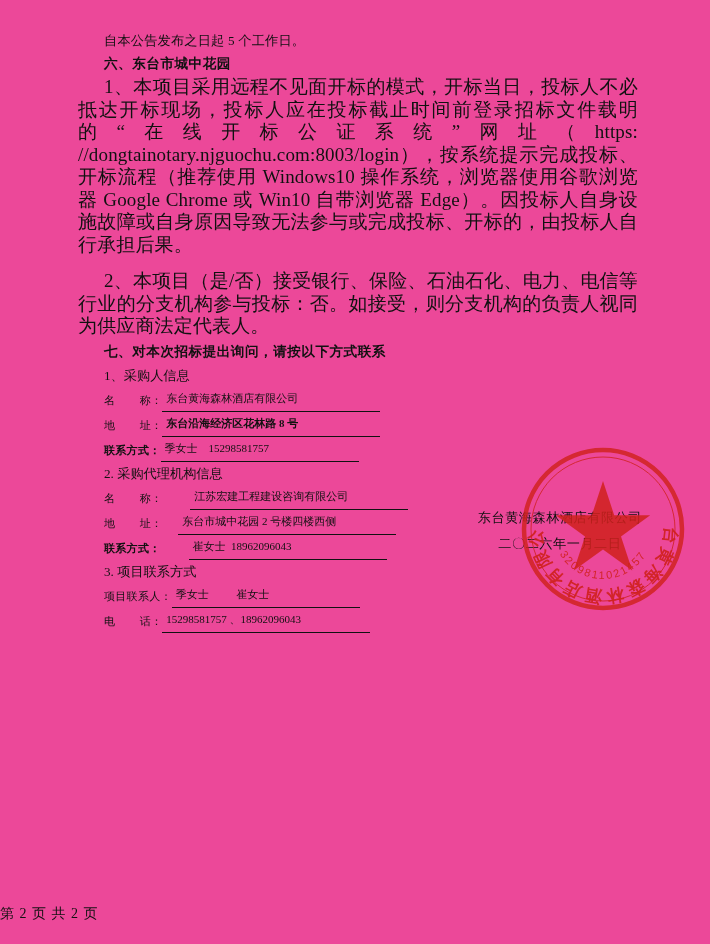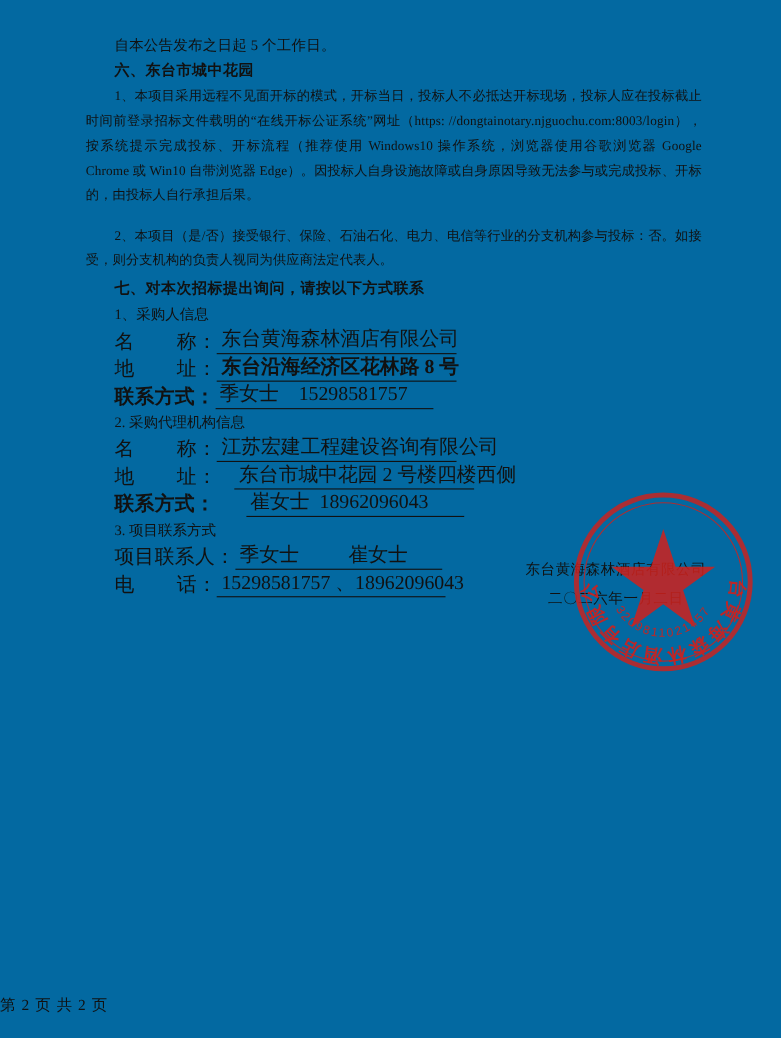--- a/index.html
+++ b/index.html
@@ -13,36 +13,36 @@
     position: relative;
     font-family: "Liberation Serif", serif;
     color: #111;
     overflow: hidden;
   }
   .page {
     position: absolute;
     left: 0; top: 0;
     width: 710px;
     height: 944px;
-    background: #0369a1;
+    background: #ec4899;
   }
   .content {
     position: absolute;
     left: 78px;
     top: 30px;
     width: 560px;
   }
   .line {
     font-size: 13.2px;
     line-height: 22px;
     letter-spacing: 0.2px;
     white-space: nowrap;
   }
   .para {
-    font-size: 12px;
+    font-size: 19px;
     line-height: 22.5px;
     text-align: justify;
     letter-spacing: 0.15px;
   }
   .indent1 { text-indent: 26px; }
   .bold { font-weight: bold; }
   .heading {
     font-size: 13.6px;
     font-weight: bold;
     line-height: 24px;
@@ -50,21 +50,21 @@
     letter-spacing: 0.5px;
   }
   .sub-heading {
     font-size: 13.2px;
     line-height: 23px;
     text-indent: 26px;
   }
   .fieldrow {
     display: flex;
     align-items: flex-end;
-    font-size: 18px;
+    font-size: 11px;
     line-height: 23px;
     margin-left: 26px;
   }
   .fieldlabel {
     display: inline-block;
     white-space: pre;
     letter-spacing: 0.3px;
   }
   .fieldvalue {
     border-bottom: 1px solid #111;
@@ -131,21 +131,21 @@
 
     <div class="fieldrow">
       <span class="fieldlabel bold">联系方式：</span>
       <span class="fieldvalue" style="width:190px;">季女士    15298581757</span>
     </div>
 
     <div class="sub-heading">2. 采购代理机构信息</div>
 
     <div class="fieldrow">
       <span class="fieldlabel">名        称：</span>
-      <span class="fieldvalue" style="width:210px;">江苏宏建工程建设咨询有限公司</span>
+      <span class="fieldvalue" style="width:210px;margin-left:28px;">江苏宏建工程建设咨询有限公司</span>
     </div>
 
     <div class="fieldrow">
       <span class="fieldlabel">地        址：</span>
       <span class="fieldvalue" style="width:210px;margin-left:16px;">东台市城中花园 2 号楼四楼西侧</span>
     </div>
 
     <div class="fieldrow">
       <span class="fieldlabel bold">联系方式：</span>
       <span class="fieldvalue" style="width:190px;margin-left:28px;">崔女士  18962096043</span>

